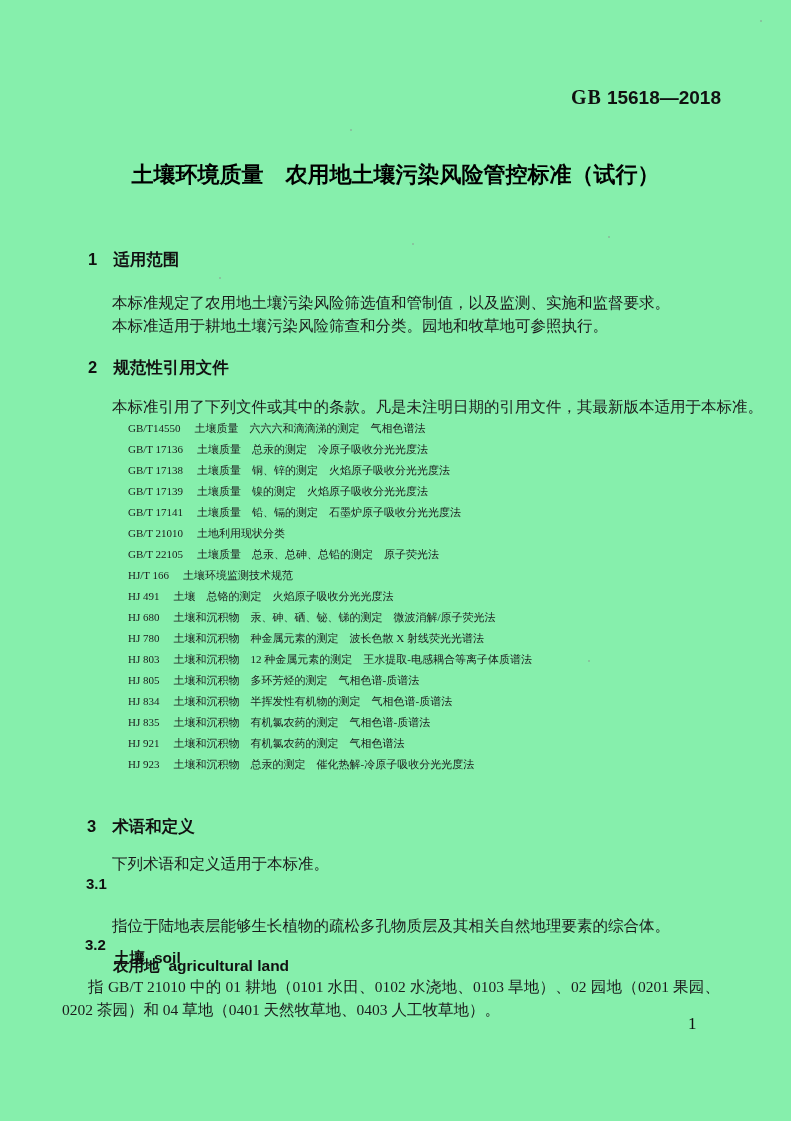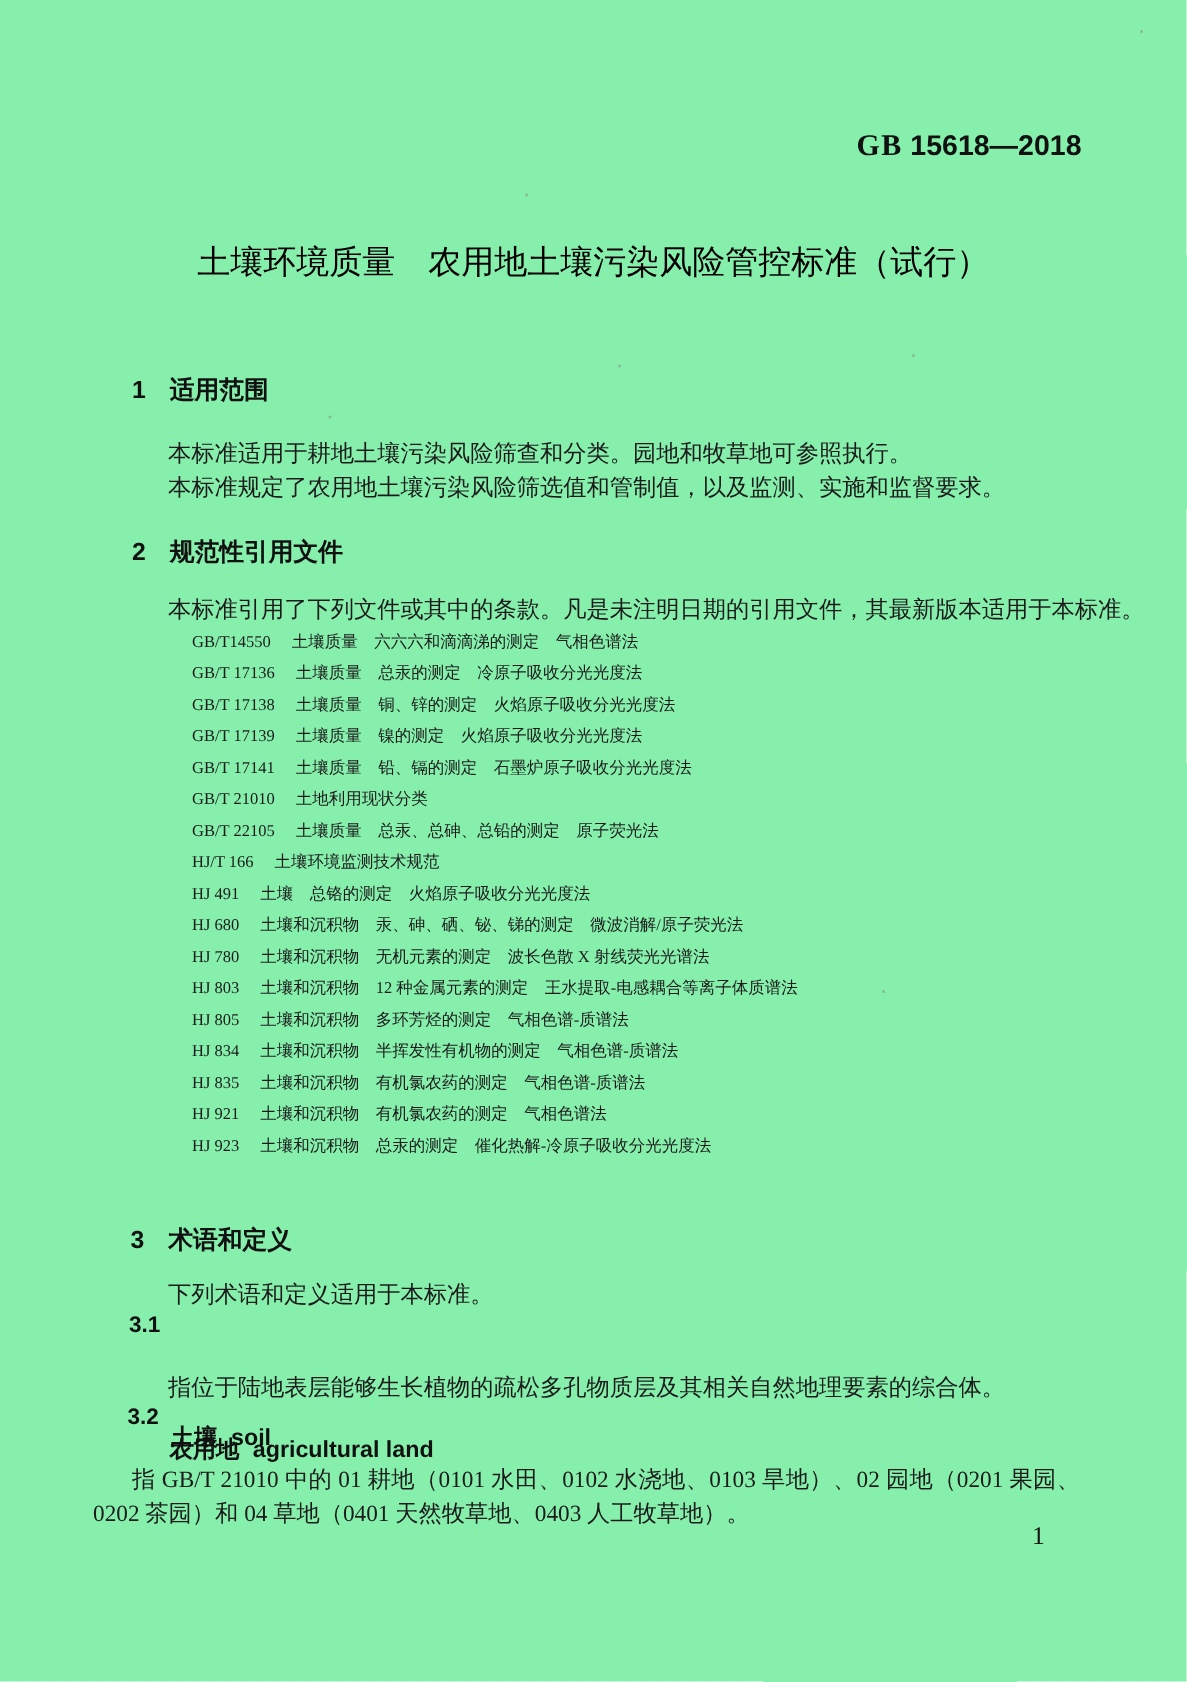--- a/index.html
+++ b/index.html
@@ -30,21 +30,21 @@
   .doc-number .gb { font-weight: 700; letter-spacing: 1px; }
   .doc-number .digits { font-weight: 600; font-family: "Liberation Sans", "DejaVu Sans", sans-serif; font-size: 19px; }
 
   
   .title {
     top: 160px;
     left: 0;
     width: 791px;
     text-align: center;
     font-family: "Liberation Sans", "DejaVu Sans", sans-serif;
-    font-weight: 400;
+    font-weight: 700;
     font-size: 22px;
     color: #000;
     white-space: nowrap;
     margin: 0;
   }
 
   
   .sec-heading {
     font-family: "Liberation Sans", "DejaVu Sans", sans-serif;
     font-weight: 700;
@@ -141,43 +141,43 @@
     <span class="gb">GB</span>
     <span class="digits">15618—2018</span>
   </div>
 
   <h1 class="abs title">土壤环境质量　农用地土壤污染风险管控标准（试行）</h1>
 
   <div class="abs sec-heading" style="left:88px;top:249px;">
     <span class="num">1</span><span>适用范围</span>
   </div>
   <div class="abs body-text" style="left:81px;top:291px;">
+    <p class="body-line">本标准规定了农用地土壤污染风险筛选值和管制值，以及监测、实施和监督要求。</p>
     <p class="body-line">本标准适用于耕地土壤污染风险筛查和分类。园地和牧草地可参照执行。</p>
-    <p class="body-line">本标准规定了农用地土壤污染风险筛选值和管制值，以及监测、实施和监督要求。</p>
   </div>
 
   <div class="abs sec-heading" style="left:88px;top:357px;">
     <span class="num">2</span><span>规范性引用文件</span>
   </div>
   <div class="abs body-text" style="left:81px;top:395px;text-align:center;">
     <p class="body-line">本标准引用了下列文件或其中的条款。凡是未注明日期的引用文件，其最新版本适用于本标准。</p>
   </div>
 
   <div class="abs ref-list">
     <div class="ref-line"><span class="ref-code">GB/T14550</span><span>土壤质量　六六六和滴滴涕的测定　气相色谱法</span></div>
     <div class="ref-line"><span class="ref-code">GB/T 17136</span><span>土壤质量　总汞的测定　冷原子吸收分光光度法</span></div>
     <div class="ref-line"><span class="ref-code">GB/T 17138</span><span>土壤质量　铜、锌的测定　火焰原子吸收分光光度法</span></div>
     <div class="ref-line"><span class="ref-code">GB/T 17139</span><span>土壤质量　镍的测定　火焰原子吸收分光光度法</span></div>
     <div class="ref-line"><span class="ref-code">GB/T 17141</span><span>土壤质量　铅、镉的测定　石墨炉原子吸收分光光度法</span></div>
     <div class="ref-line"><span class="ref-code">GB/T 21010</span><span>土地利用现状分类</span></div>
     <div class="ref-line"><span class="ref-code">GB/T 22105</span><span>土壤质量　总汞、总砷、总铅的测定　原子荧光法</span></div>
     <div class="ref-line"><span class="ref-code">HJ/T 166</span><span>土壤环境监测技术规范</span></div>
     <div class="ref-line"><span class="ref-code">HJ 491</span><span>土壤　总铬的测定　火焰原子吸收分光光度法</span></div>
     <div class="ref-line"><span class="ref-code">HJ 680</span><span>土壤和沉积物　汞、砷、硒、铋、锑的测定　微波消解/原子荧光法</span></div>
-    <div class="ref-line"><span class="ref-code">HJ 780</span><span>土壤和沉积物　无机元素的测定　波长色散 X 射线荧光光谱法</span></div>
+    <div class="ref-line"><span class="ref-code">HJ 780</span><span>土壤和沉积物　种金属元素的测定　波长色散 X 射线荧光光谱法</span></div>
     <div class="ref-line"><span class="ref-code">HJ 803</span><span>土壤和沉积物　12 种金属元素的测定　王水提取-电感耦合等离子体质谱法</span></div>
     <div class="ref-line"><span class="ref-code">HJ 805</span><span>土壤和沉积物　多环芳烃的测定　气相色谱-质谱法</span></div>
     <div class="ref-line"><span class="ref-code">HJ 834</span><span>土壤和沉积物　半挥发性有机物的测定　气相色谱-质谱法</span></div>
     <div class="ref-line"><span class="ref-code">HJ 835</span><span>土壤和沉积物　有机氯农药的测定　气相色谱-质谱法</span></div>
     <div class="ref-line"><span class="ref-code">HJ 921</span><span>土壤和沉积物　有机氯农药的测定　气相色谱法</span></div>
     <div class="ref-line"><span class="ref-code">HJ 923</span><span>土壤和沉积物　总汞的测定　催化热解-冷原子吸收分光光度法</span></div>
   </div>
 
   <div class="abs sec-heading" style="left:87px;top:816px;">
     <span class="num">3</span><span>术语和定义</span>

